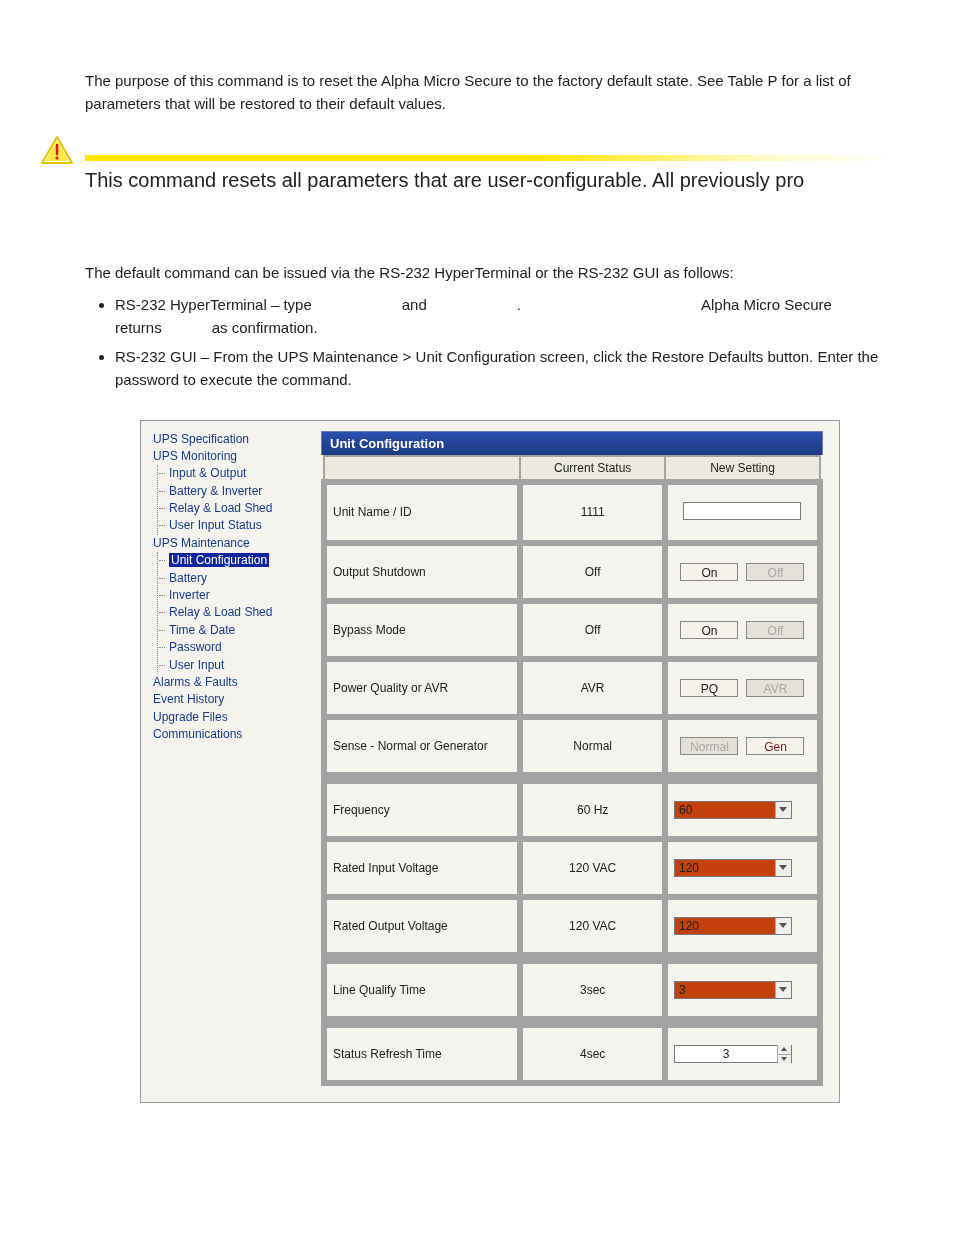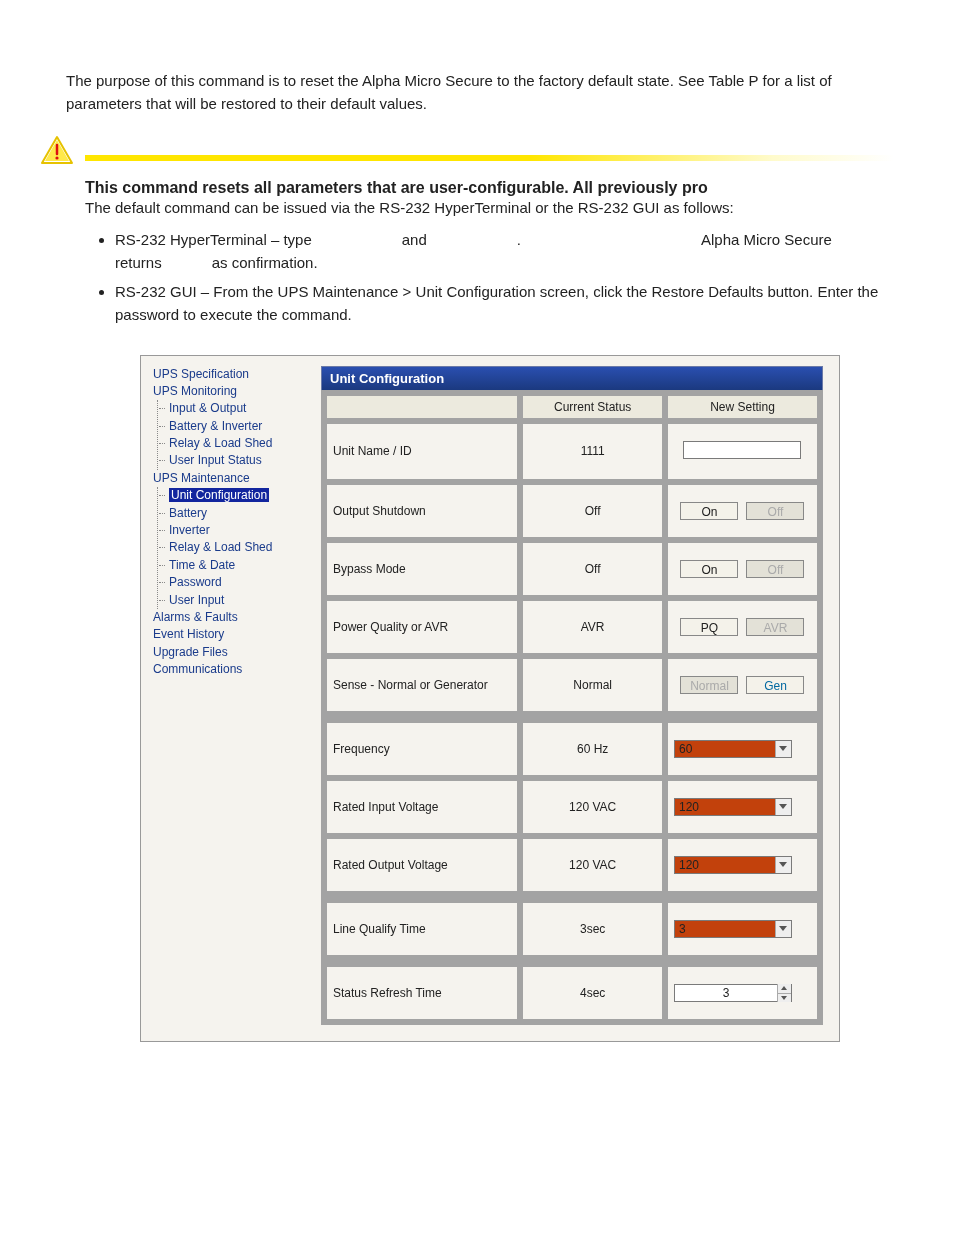--- a/index.html
+++ b/index.html
@@ -9,21 +9,21 @@
     font-family: Arial, Helvetica, sans-serif;
     font-size: 14px;
     color: #222;
     background: #fff;
     width: 954px;
   }
   .page {
     padding: 70px 60px 40px 40px;
   }
   .intro {
-    margin-left: 26px;
+    margin-left: 45px;
     line-height: 1.5;
     font-size: 15px;
   }
   .warn-row {
     display: flex;
     align-items: flex-end;
     margin-top: 20px;
   }
   .warn-icon {
     width: 45px;
@@ -31,26 +31,27 @@
   }
   .warn-icon svg { display:block }
   .warn-bar {
     flex: 1;
     height: 6px;
     margin-bottom: 4px;
     background: linear-gradient(to right, #ffe600 0%, #ffe600 55%, #fffbcc 85%, #ffffff 100%);
   }
   .bold-line {
     margin-left: 45px;
-    margin-top: 14px;
-    font-weight: bold;
-    font-size: 16px;
+    margin-top: 4px;
+    font-weight: normal;
+    font-size: 20px;
   }
   .para2 {
     margin-left: 45px;
+    margin-top: 70px;
     font-size: 15px;
     line-height: 1.5;
   }
   ul.bullets {
     margin: 8px 0 0 45px;
     padding-left: 30px;
   }
   ul.bullets li {
     font-size: 15px;
     line-height: 1.55;
@@ -107,21 +108,21 @@
   table.cfg {
     width: 100%;
     border-collapse: collapse;
     background: #f5f3ee;
   }
   table.cfg th {
     font-weight: normal;
     font-size: 12px;
     text-align: center;
     padding: 4px 6px;
-    border: 6px solid #a3a3a3;
+    border: 2px solid #a3a3a3;
     background: #eceade;
   }
   table.cfg td {
     border: 6px solid #a3a3a3;
     padding: 17px 6px;
     vertical-align: middle;
     height: 22px;
   }
   table.cfg td.lbl { width: 190px; }
   table.cfg td.cur { text-align: center; width: 140px; }
@@ -262,21 +263,21 @@
                   <span class="b sel">AVR</span>
                 </span>
               </td>
         </tr>
         <tr>
           <td class="lbl">Sense - Normal or Generator</td>
           <td class="cur">Normal</td>
           <td class="new">
                 <span class="twinbtn">
                   <span class="b sel" style="color:#aaa">Normal</span>
-                  <span class="b" style="color:#0369a1">Gen</span>
+                  <span class="b" style="color:#7f1d1d">Gen</span>
                 </span>
               </td>
         </tr>
 
         <tr class="spacer">
               <td colspan="3"></td>
             </tr>
 
         <tr>
           <td class="lbl">Frequency</td>

